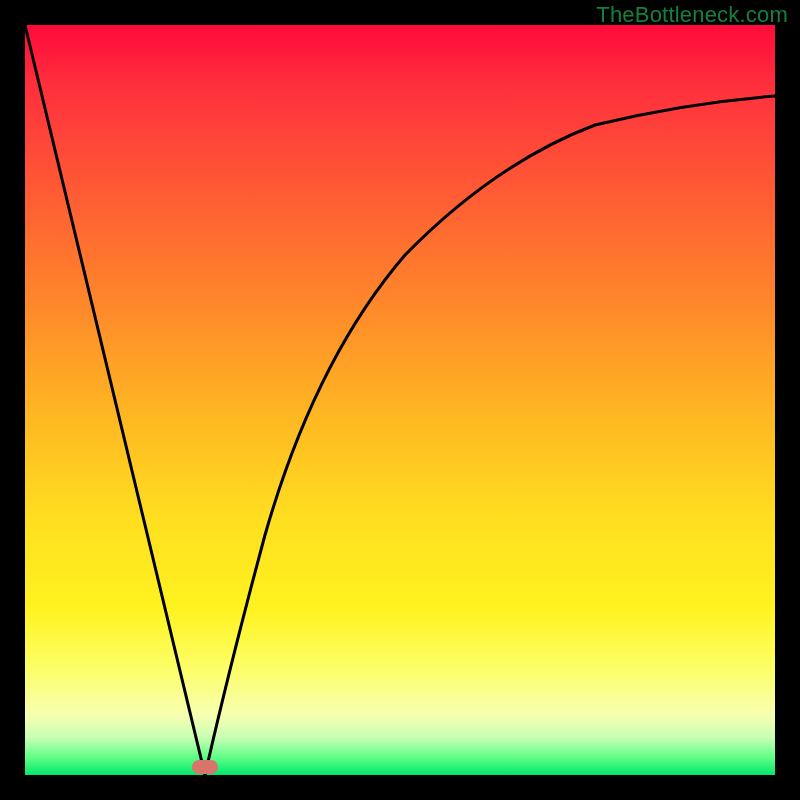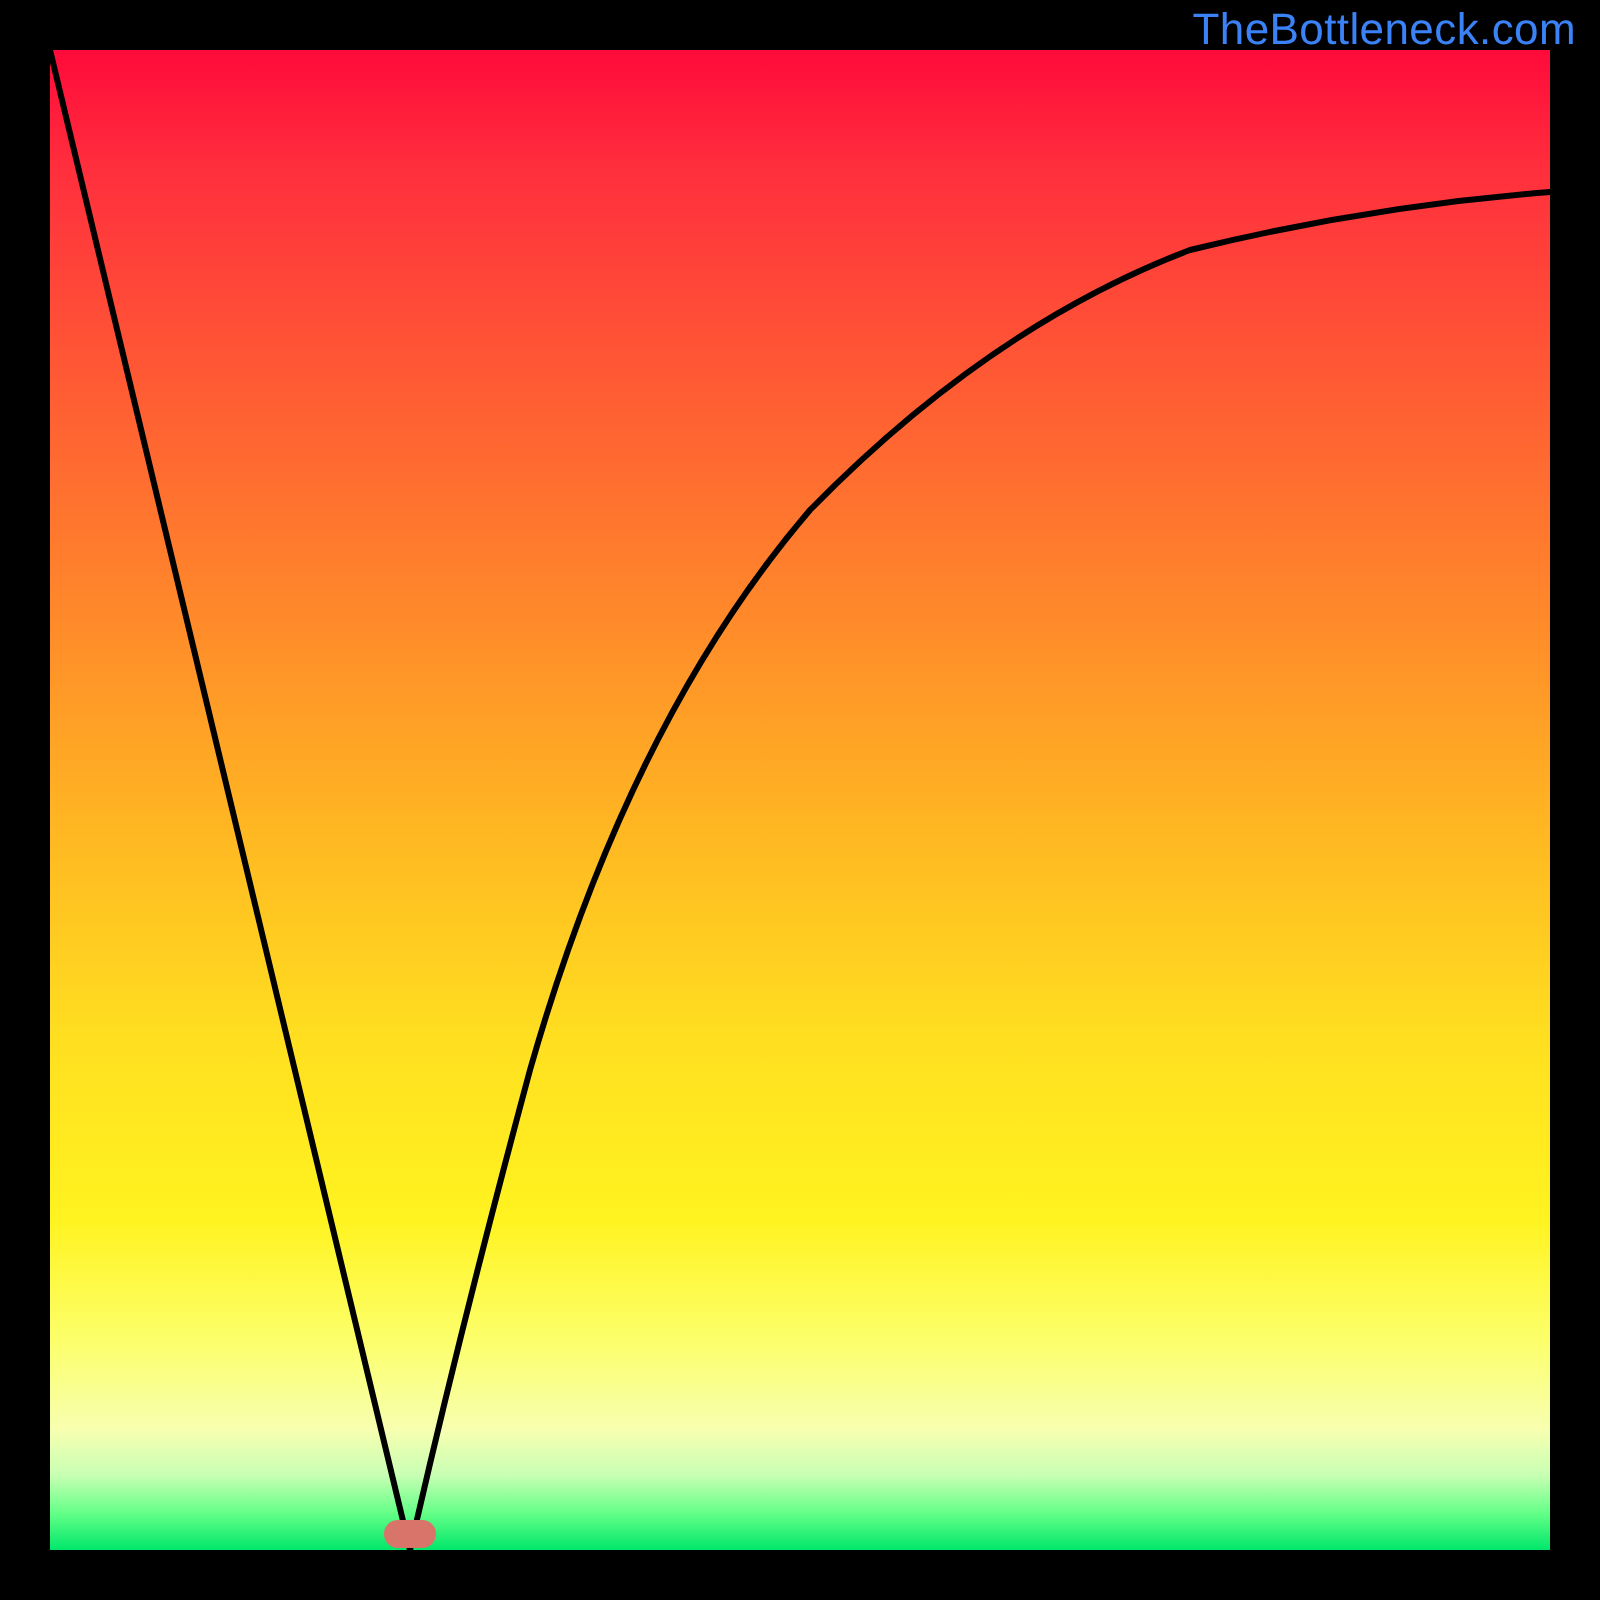--- a/index.html
+++ b/index.html
@@ -39,21 +39,21 @@
       #f7ffb0 92%,
       #c8ffb4 95%,
       #66ff88 97.5%,
       #00e76a 100%
     );
   }
   .watermark {
     position: absolute;
     top: 2px;
     right: 12px;
-    color: #3b82f6;
+    color: #15803d;
     font-size: 22px;
     font-weight: 500;
     letter-spacing: 0.2px;
     z-index: 5;
   }
   svg.curve {
     position: absolute;
     left: 0;
     top: 0;
     width: 750px;

